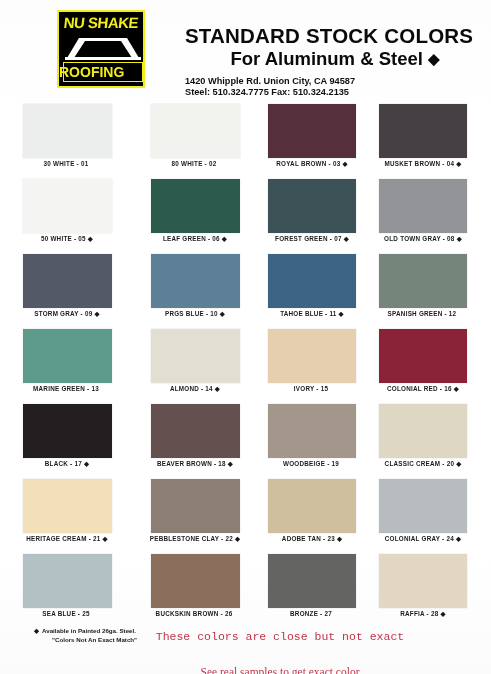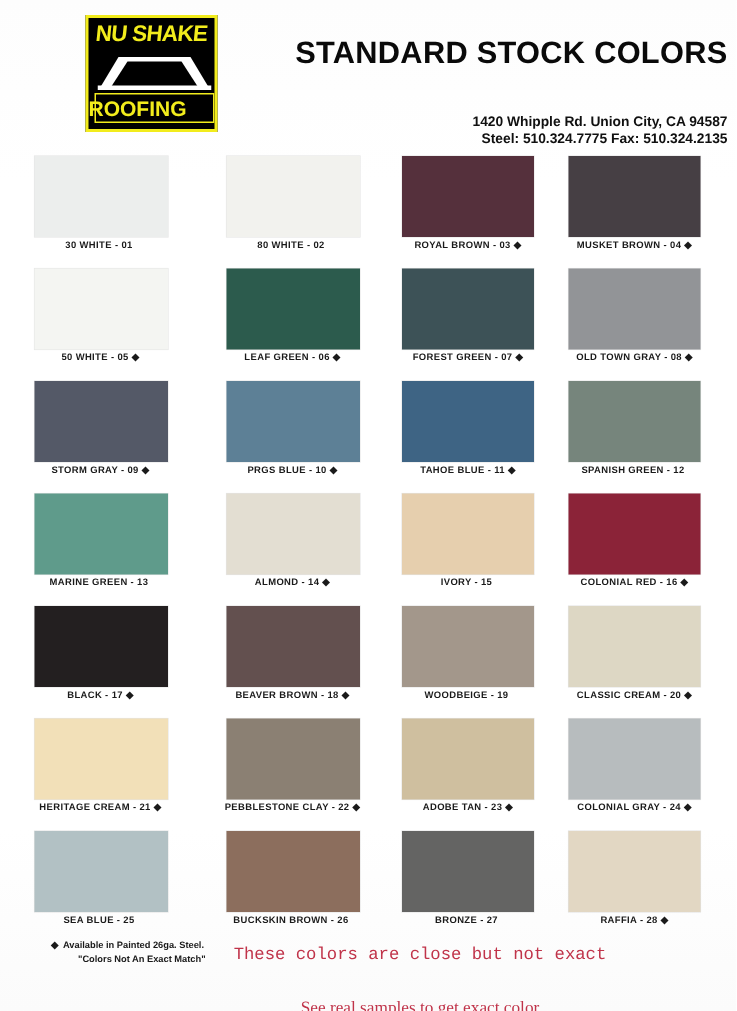--- a/index.html
+++ b/index.html
@@ -82,21 +82,21 @@
     letter-spacing: 0px;
     line-height: 18px;
     white-space: nowrap;
   }
 
   .title-1 {
     position: absolute;
     left: 185px;
     top: 24px;
     width: 300px;
-    text-align: right;
+    text-align: left;
     font-size: 20.5px;
     font-weight: bold;
     color: #0a0a0a;
     letter-spacing: 0.2px;
     white-space: nowrap;
   }
   .title-2 {
     position: absolute;
     left: 185px;
     top: 48px;
@@ -108,21 +108,21 @@
     white-space: nowrap;
   }
   .title-2 .dia {
     font-size: 15px;
     vertical-align: 1px;
   }
   .addr-1, .addr-2 {
     position: absolute;
     left: 185px;
     width: 300px;
-    text-align: right;
+    text-align: left;
     font-size: 9.2px;
     font-weight: bold;
     color: #101010;
     white-space: nowrap;
   }
   .addr-1 { top: 76px; }
   .addr-2 { top: 87px; }
 
   
   .grid {
@@ -232,20 +232,24 @@
       <svg class="logo-roof" viewBox="0 0 76 28" xmlns="http://www.w3.org/2000/svg">
         <polygon points="2,26 14,6 62,6 74,26" fill="#ffffff"></polygon>
         <polygon points="9,26 20,9 56,9 67,26" fill="#000000"></polygon>
         <rect x="0" y="25" width="76" height="3" fill="#ffffff"></rect>
       </svg>
       <div class="logo-bottom-band"></div>
       <div class="logo-bottom">ROOFING</div>
     </div>
 
     <div class="title-1">STANDARD STOCK COLORS</div>
+    <div class="title-2">
+      <span>For Aluminum &amp; Steel</span>
+      <span class="dia">◆</span>
+    </div>
     <div class="addr-1">1420 Whipple Rd.  Union City, CA 94587</div>
     <div class="addr-2">Steel: 510.324.7775  Fax: 510.324.2135</div>
   </div>
 
   <div class="grid" id="grid">
       <div class="row">
         <div class="cell c0">
           <div class="swatch" style="background: rgb(236, 238, 237);"></div>
           <div class="caption"><span>30 WHITE - 01</span><span class="cap-dia hidden"></span></div>
         </div>

